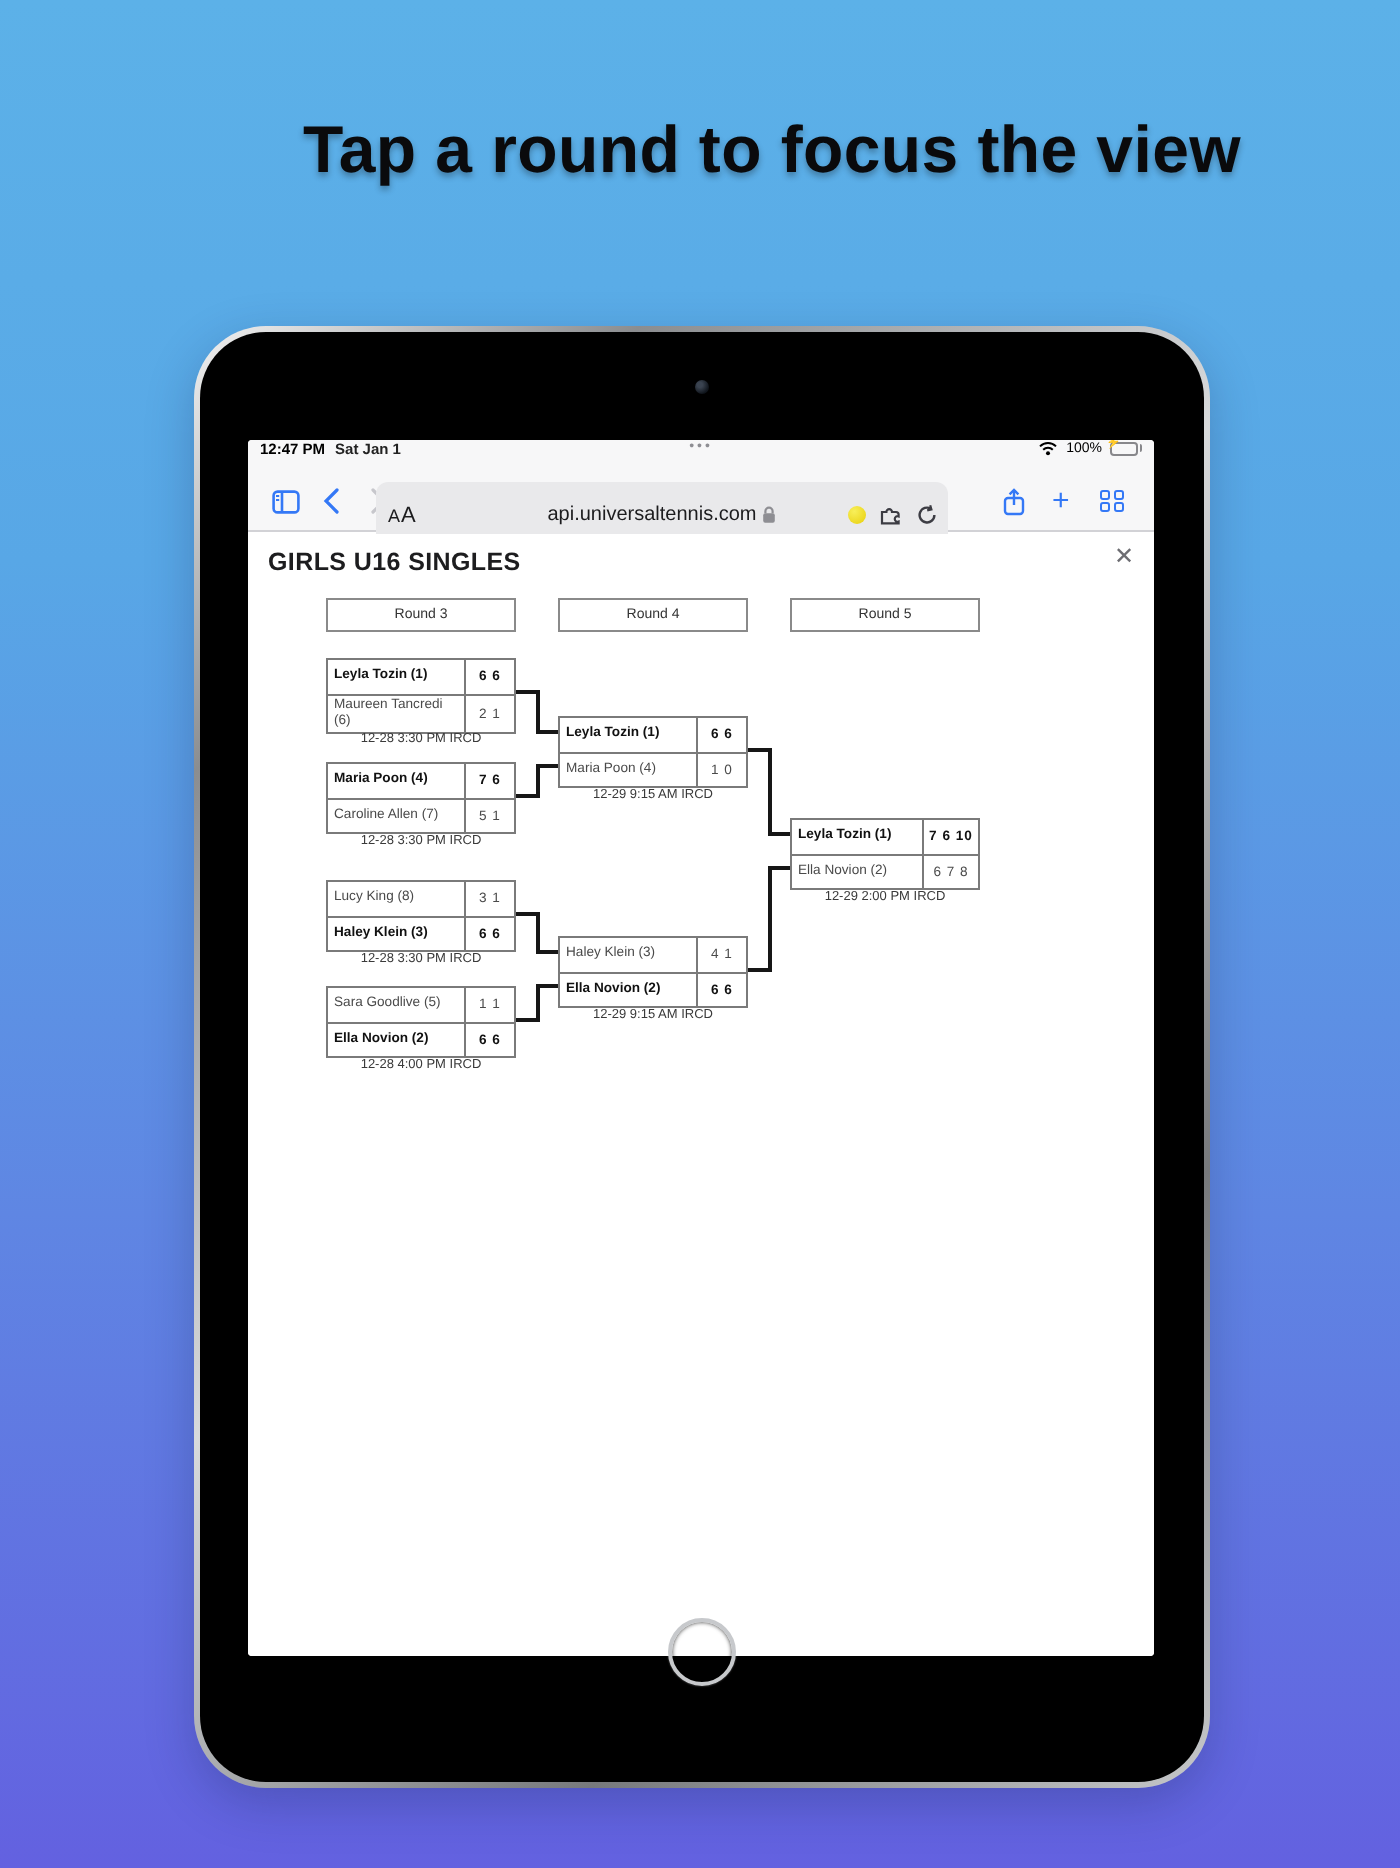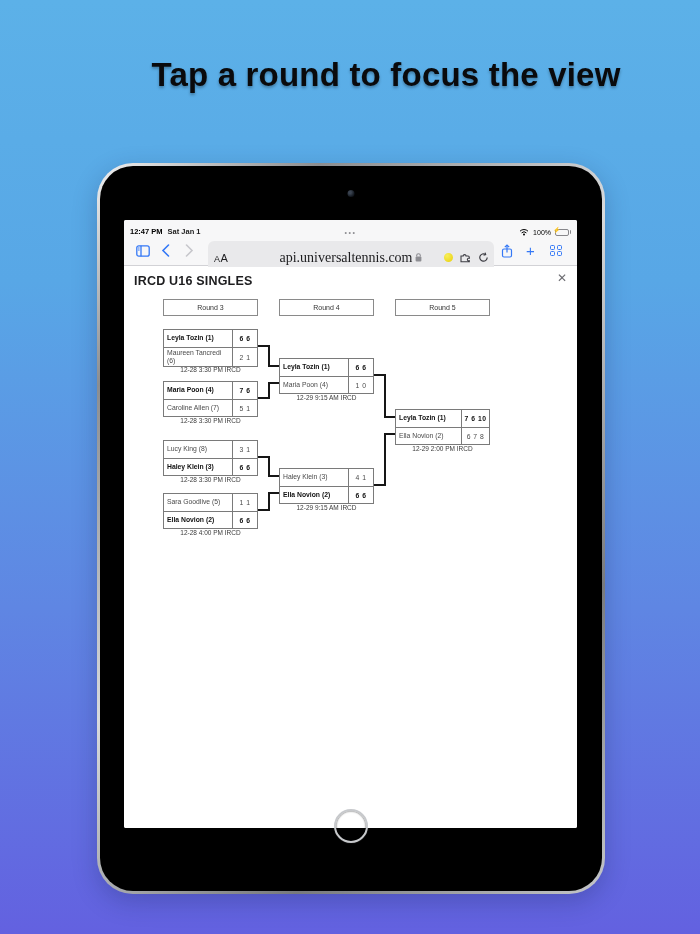--- a/index.html
+++ b/index.html
@@ -39,21 +39,21 @@
   }
   
   .screen {
     position:absolute; left:24px; top:54px; width:453px; height:608px;
     background:#fff; overflow:hidden; border-radius:2px;
     font-family:"Liberation Sans", sans-serif;
   }
   
   .statusbar {
     position:absolute; top:0; left:0; right:0; height:16px;
-    background:#f7f7f8; display:flex; align-items:flex-end;
+    background:#f7f7f8; display:flex; align-items:flex-start;
     font-size:7.5px; color:#000; padding:0 6px;
   }
   .sb-left { display:flex; gap:5px; align-items:center; }
   .sb-time { font-weight:700; }
   .sb-date { font-weight:700; color:#222; }
   .sb-center { position:absolute; left:50%; transform:translateX(-50%);
     color:#8e8e93; font-size:7px; letter-spacing:1.5px; }
   .sb-right { margin-left:auto; display:flex; align-items:center; gap:4px; }
   .wifi svg { display:block; }
   .battery { display:flex; align-items:center; }
@@ -71,31 +71,31 @@
   .toolbar {
     position:absolute; top:16px; left:0; right:0; height:30px;
     background:#f7f7f8; border-bottom:1px solid #d2d2d6;
     display:flex; align-items:center;
   }
   .tb-icon { color:#3478f6; display:flex; align-items:center; justify-content:center; }
   .sidebar-glyph { position:absolute; left:12px; }
   .chev-back { position:absolute; left:37px; }
   .chev-fwd  { position:absolute; left:61px; }
   .urlpill {
-    position:absolute; left:84px; width:286px; height:33px; top:5px;
+    position:absolute; left:64px; width:286px; height:33px; top:5px;
     background:#e9e9eb; border-radius:6px; display:flex; align-items:center;
     padding:16px 6px;
   }
   .reader-aa { font-size:9px; color:#1c1c1e; letter-spacing:.5px; }
   .reader-aa .big { font-size:11px; }
   .url-center {
     position:absolute; left:0; right:0; display:flex; gap:3px;
     align-items:center; justify-content:center; pointer-events:none;
   }
-  .url-text { font-size:14px; color:#1c1c1e;font-family:Liberation Serif, serif; }
+  .url-text { font-size:10px; color:#1c1c1e; }
   .pill-right { position:absolute; right:5px; display:flex; align-items:center; gap:7px; }
   .ball { width:9px; height:9px; border-radius:50%;
     background:radial-gradient(circle at 35% 30%, #f8ef5a, #ecd71f 75%); }
   .share-btn { position:absolute; left:377px; }
   .plus-btn  { position:absolute; left:402px; font-size:15px; font-weight:400; }
   .tabs-btn  { position:absolute; left:426px; }
   .tabs-grid { display:grid; grid-template-columns:5px 5px; grid-template-rows:5px 5px; gap:1.5px; }
   .tabs-grid span { border:1.2px solid #3478f6; border-radius:1.5px; }
   
   .content { position:absolute; top:47px; left:0; right:0; bottom:0; background:#fff; }
@@ -224,21 +224,21 @@
           <span class="tabs-grid">
               <span></span>
               <span></span>
               <span></span>
               <span></span>
             </span>
         </span>
       </div>
 
       <div class="content">
-        <div class="sheet-title">IRCD U16 SINGLES</div>
+        <div class="sheet-title">GIRLS U16 SINGLES</div>
         <div class="close-x">✕</div>
 
         <div class="round-header" style="left:39px;">Round 3</div>
         <div class="round-header" style="left:155px;">Round 4</div>
         <div class="round-header" style="left:271px;">Round 5</div>
 
         <svg class="connectors" width="453" height="561" viewBox="0 0 453 561">
           <polyline points="134,79 145,79 145,99 155,99"></polyline>
           <polyline points="134,131 145,131 145,116 155,116"></polyline>
           <polyline points="134,190 145,190 145,209 155,209"></polyline>

